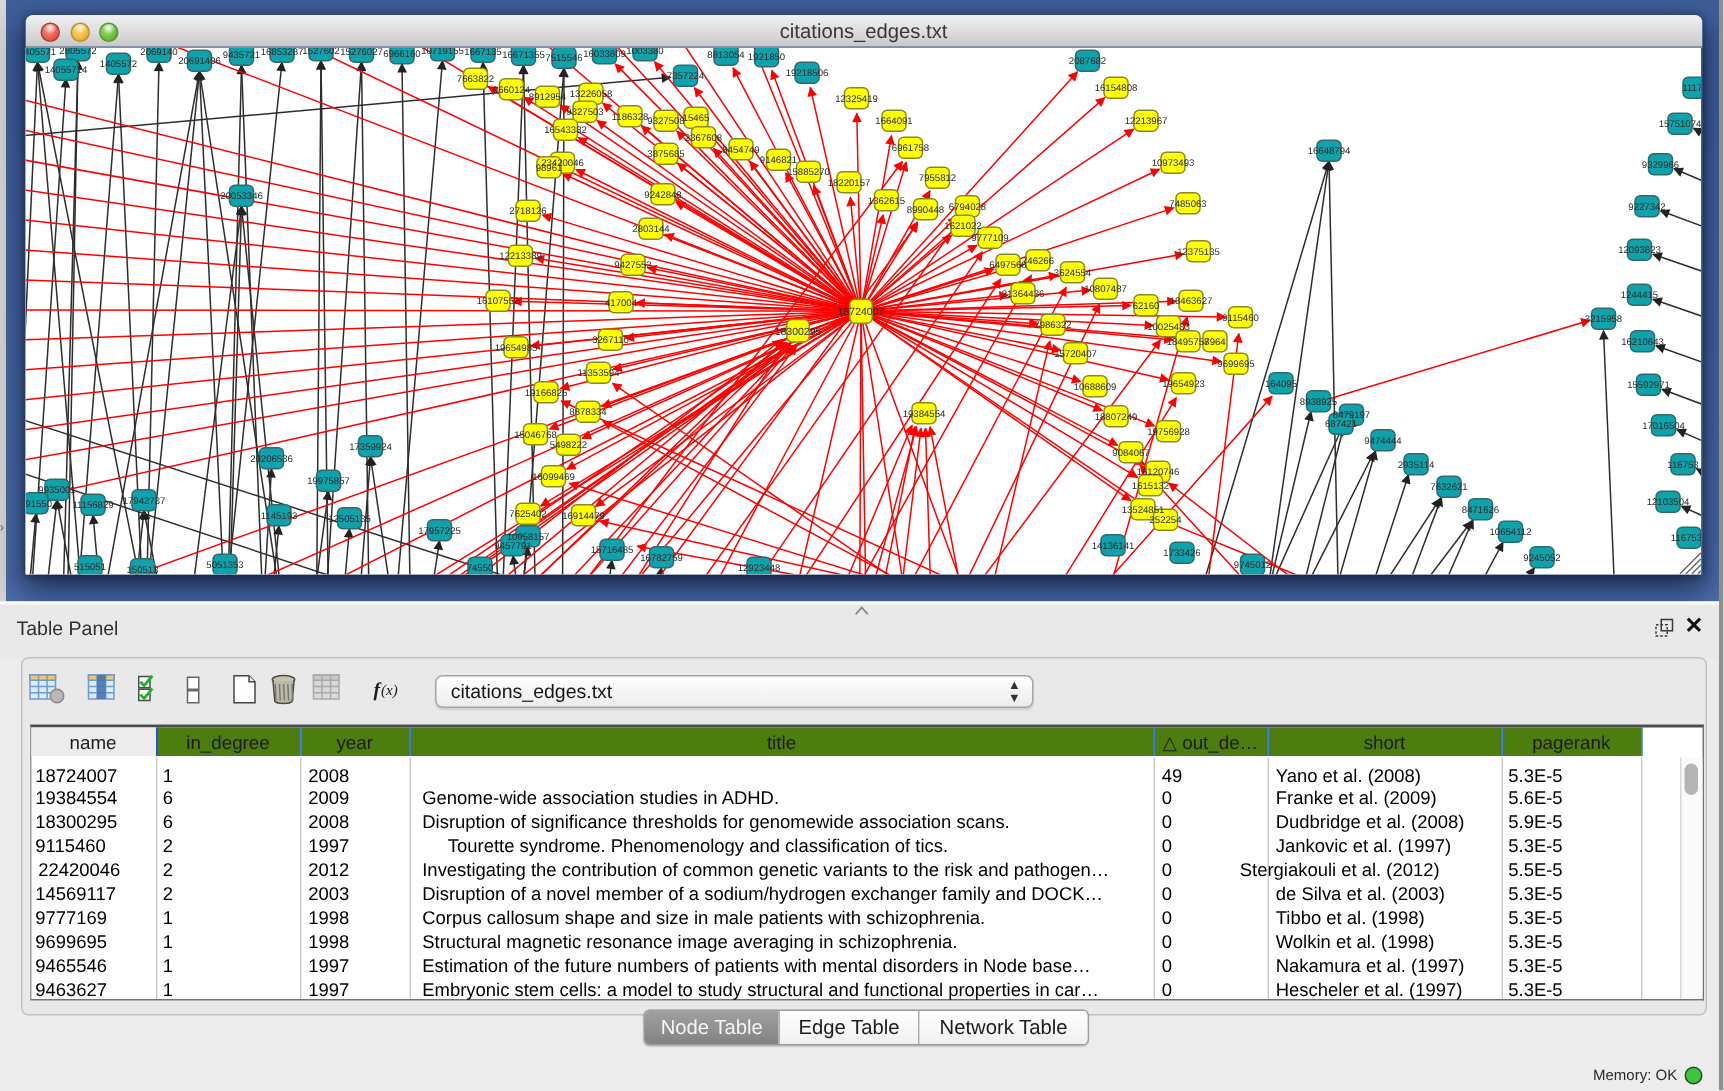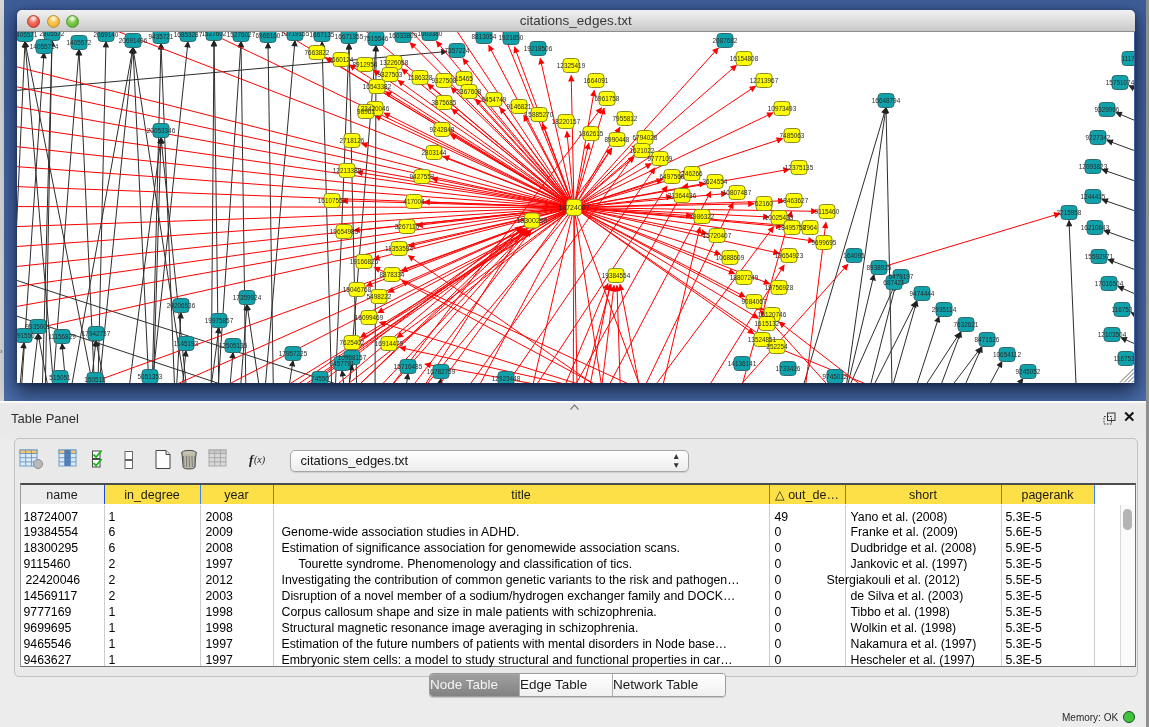--- a/index.html
+++ b/index.html
@@ -23,32 +23,32 @@
 #panel{position:absolute;left:14px;top:438px;width:1121.5px;height:237px;background:#e9e9e9;
  border:1px solid #c2c2c2;border-radius:5px}
 #tools{position:absolute;left:2px;top:8px}
 #combo{position:absolute;left:274.5px;top:10.5px;width:387px;height:20px;border:1px solid #a6a6a6;border-radius:5px;
  background:linear-gradient(#fff,#ececec);font-size:13px;color:#161616;line-height:20px;padding-left:10px;
  box-shadow:0 1px 1px rgba(0,0,0,.12)}
 #stp{position:absolute;right:7px;top:1px;font-size:8.5px;color:#333;line-height:9px;text-align:center}
 #tbl{position:absolute;left:4.5px;top:43.5px;width:1114px;height:181.5px;background:#fff;
  border-top:2px solid #4c4c4c;border-left:1px solid #9a9a9a;border-right:1px solid #747474;border-bottom:1px solid #747474}
 #thead{position:absolute;left:0;top:0;height:20px;width:1114px;font-size:12.5px;color:#1c1c1c}
-#thead div{position:absolute;top:0;height:19.5px;background:#fde047;border-right:1px solid #3b82f6;
+#thead div{position:absolute;top:0;height:19.5px;background:#4d7c0f;border-right:1px solid #3b82f6;
  text-align:center;line-height:20px;overflow:hidden}
 #thead div.gr{background:#ececec;border-right:4px solid #1d4ed8}
 #tbody{position:absolute;left:0;top:25px;width:1114px;height:156px;font-size:12.3px;color:#000}
 .cl{position:absolute;top:-5px;bottom:0;width:1px;background:#ccc}
 .tr{position:absolute;left:0;height:15.93px;width:1100px}
 .tr span{position:absolute;top:0;line-height:15.93px;white-space:pre}
 #vsb{position:absolute;right:0;top:20px;width:14px;height:161.5px;background:#fafafa;border-left:1px solid #d8d8d8}
 #vsb i{position:absolute;left:2px;top:4px;width:9px;height:21px;background:#b4b4b4;border-radius:5px}
 #tabs{position:absolute;left:429px;top:673px;height:21.5px;display:flex;border:1px solid #9c9c9c;border-radius:4px;
  overflow:hidden;background:#fff;box-shadow:0 .5px 1px rgba(0,0,0,.15)}
-#tabs div{font-size:13.5px;line-height:21.5px;text-align:left;color:#1c1c1c;background:linear-gradient(#fff,#f0f0f0)}
+#tabs div{font-size:13.5px;line-height:21.5px;text-align:center;color:#1c1c1c;background:linear-gradient(#fff,#f0f0f0)}
 #tabs div.sel{background:linear-gradient(#a0a0a0,#828282);color:#f5f5f5}
 #tabs div+div{border-left:1px solid #aeaeae}
 #mem{position:absolute;left:1062px;top:712px;font-size:10px;color:#2a2a2a}
 #dot{position:absolute;left:1122.5px;top:710.5px;width:10.5px;height:10.5px;border-radius:50%;background:#3ec43e;border:1px solid #1c4d1c}
 #lar{position:absolute;left:0;top:347px;font-size:8px;color:#555}
 </style></head><body>
 <div id="desk"></div>
 <div id="lsl"></div>
 <div id="lar">›</div>
 <div id="win">
@@ -683,21 +683,21 @@
           <span style="left:185px">2009</span>
           <span style="left:261px">Genome-wide association studies in ADHD.</span>
           <span style="left:754px">0</span>
           <span style="left:830px">Franke et al. (2009)</span>
           <span style="left:985px">5.6E-5</span>
         </div>
 <div class="tr" style="top:31.9px">
           <span style="left:3px">18300295</span>
           <span style="left:88px">6</span>
           <span style="left:185px">2008</span>
-          <span style="left:261px">Estimation of significance association for genomewide association scans.</span>
+          <span style="left:261px">Disruption of significance thresholds for genomewide association scans.</span>
           <span style="left:754px">0</span>
           <span style="left:830px">Dudbridge et al. (2008)</span>
           <span style="left:985px">5.9E-5</span>
         </div>
 <div class="tr" style="top:47.8px">
           <span style="left:3px">9115460</span>
           <span style="left:88px">2</span>
           <span style="left:185px">1997</span>
           <span style="left:278px">Tourette syndrome. Phenomenology and classification of tics.</span>
           <span style="left:754px">0</span>

